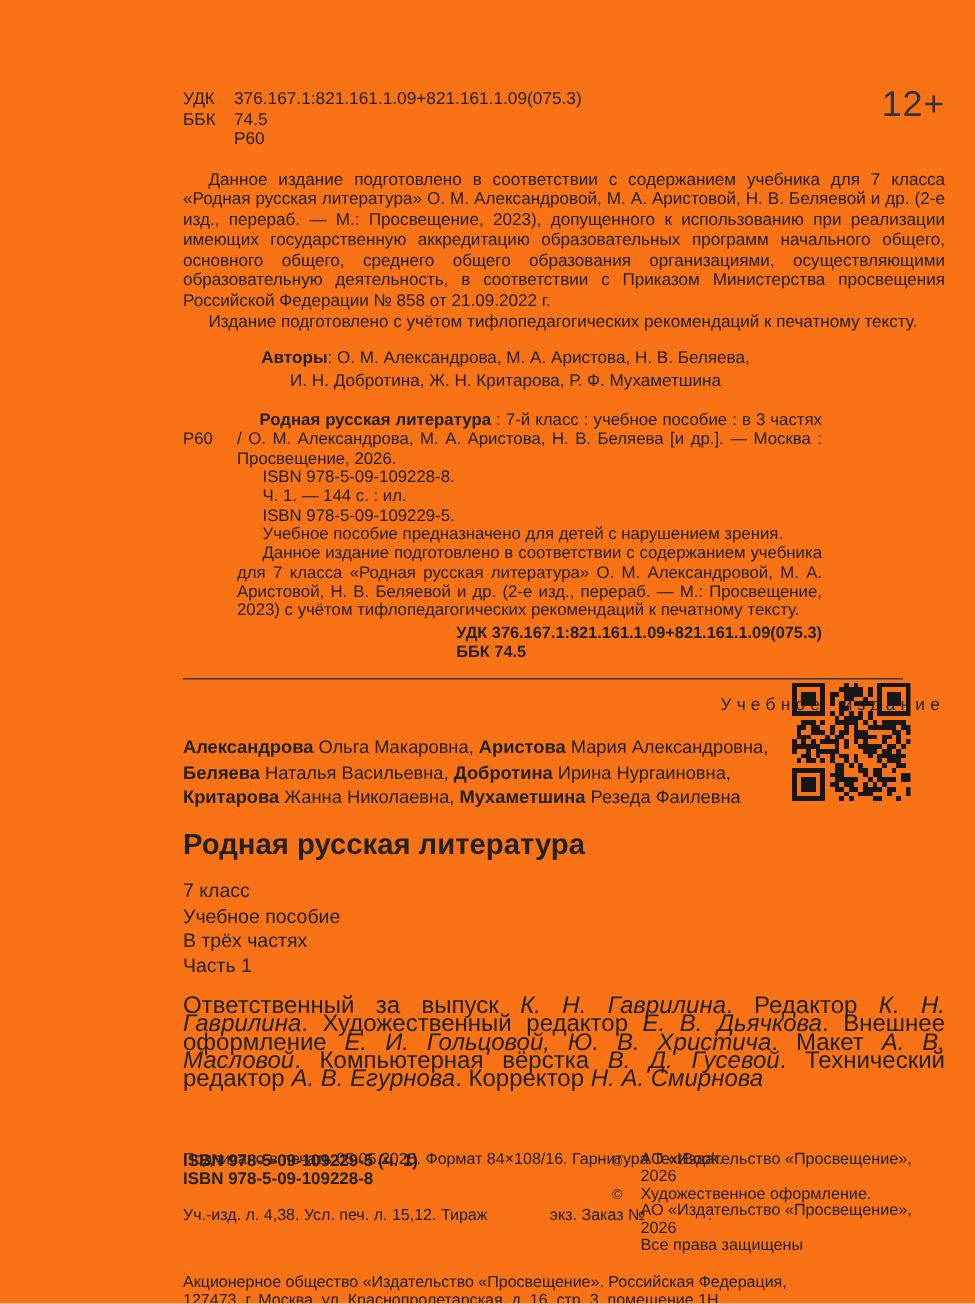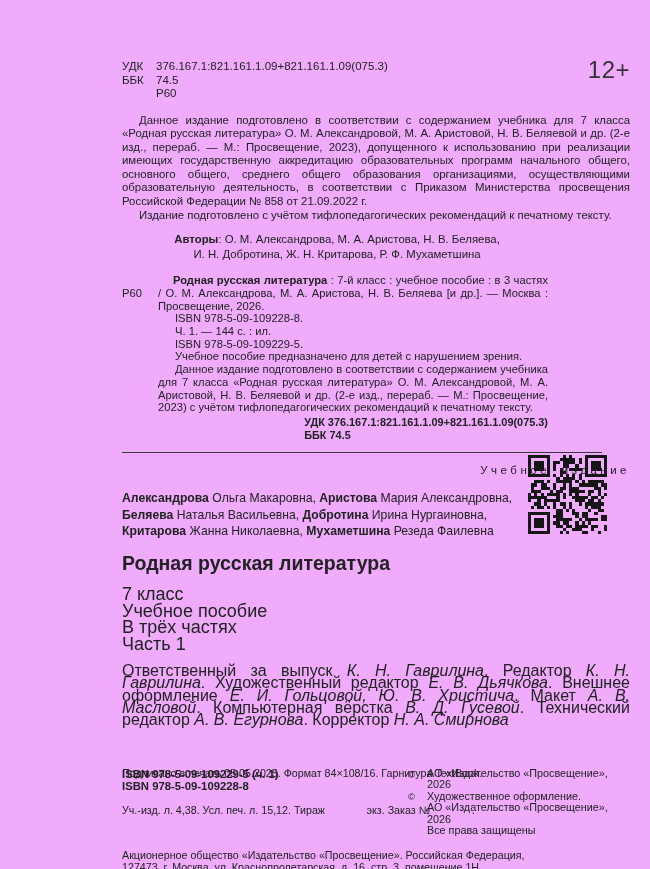--- a/index.html
+++ b/index.html
@@ -2,21 +2,21 @@
 <html><head>
 <meta charset="utf-8">
 <style>
   html,body{margin:0;padding:0;background:#ffffff;}
   body{
     width:650px;height:869px;
     font-family:"Liberation Sans", sans-serif;
     color:#222;
     -webkit-font-smoothing:antialiased;
   }
-  .page{position:relative;width:650px;height:869px;background:#f0abfc;overflow:hidden;}
+  .page{position:relative;width:650px;height:869px;background:#f97316;overflow:hidden;}
   .content{position:absolute;left:122px;top:60px;width:508px;}
 
   
   .top-row{display:flex;justify-content:space-between;align-items:flex-start;}
   .udc-block{font-size:11.5px;line-height:13.5px;}
   .udc-row{display:flex;}
   .udc-lab{width:34px;flex:none;}
   .age-badge{font-size:24px;line-height:20px;color:#333;letter-spacing:0.5px;text-align:right;}
 
   .body-par{font-size:11.4px;line-height:13.6px;text-align:justify;margin:0;}
@@ -36,21 +36,21 @@
             width:fit-content;margin-left:auto;text-align:left;}
 
   .rule{border:none;border-top:1.6px solid #3a3a3a;width:480px;margin:10px 0 0 0;}
 
   .edition-label{margin-top:11px;font-size:11.5px;letter-spacing:3.5px;word-spacing:5px;text-align:right;}
 
   .authors-block{margin-top:14px;font-size:12.2px;line-height:16.6px;}
 
   .main-title{margin-top:12px;font-size:19.5px;font-weight:bold;line-height:23px;}
 
-  .book-info{margin-top:11px;font-size:18px;line-height:16.8px;}
+  .book-info{margin-top:11px;font-size:13px;line-height:16.8px;}
 
   .staff-par{margin-top:12px;font-size:16px;line-height:12.3px;text-align:justify;}
   .staff-par i{font-style:italic;}
 
   .small{font-size:10.7px;line-height:12.3px;}
   .print-info{margin-top:9px;white-space:pre-wrap;}
   .publisher{margin-top:8px;}
   .email-line{margin-top:5px;}
 
   

